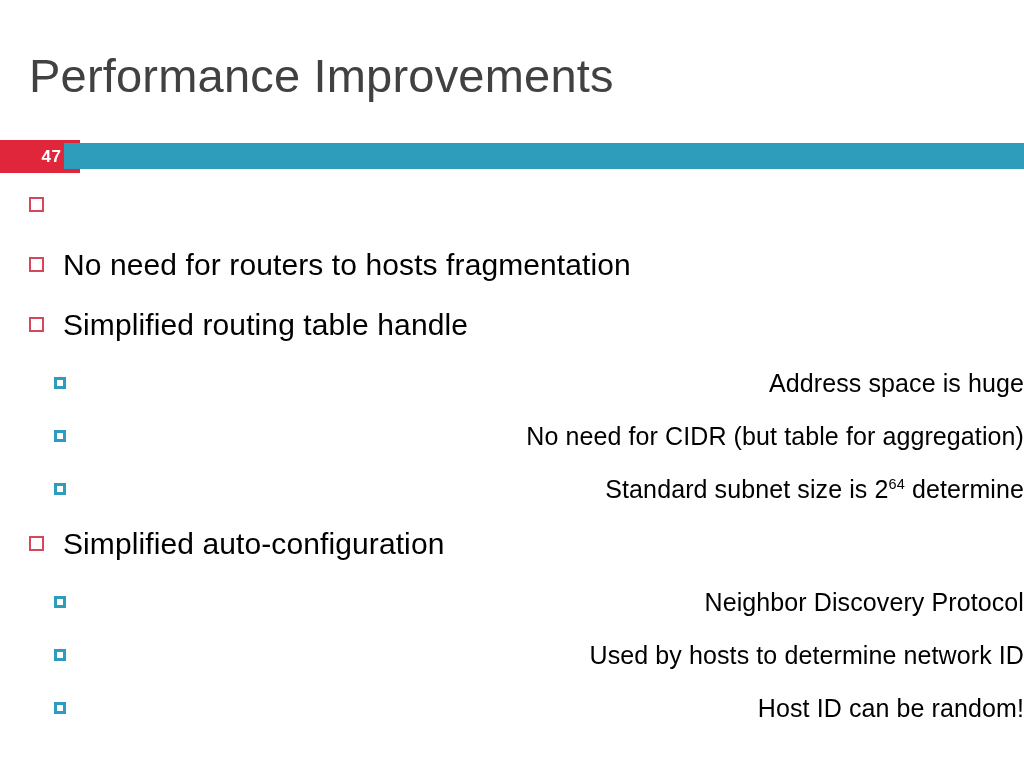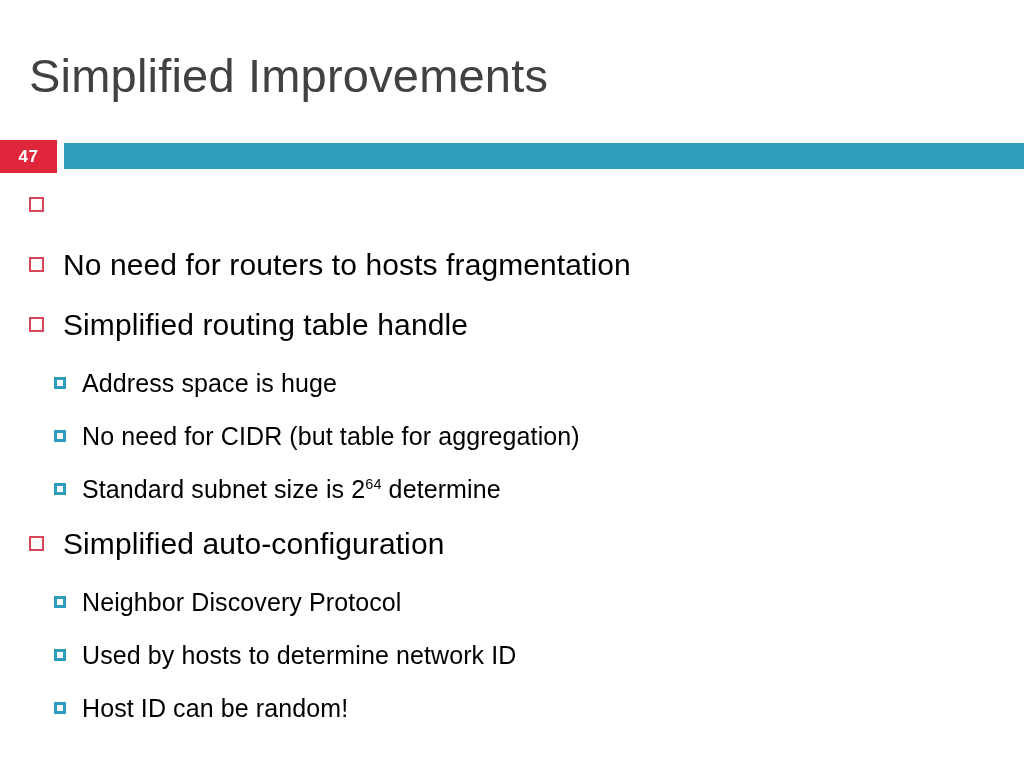--- a/index.html
+++ b/index.html
@@ -44,20 +44,21 @@
     width: 57px;
     height: 33px;
     background: #e0263a;
     color: #ffffff;
     font-size: 17px;
     font-weight: bold;
     display: flex;
     align-items: center;
     justify-content: center;
     letter-spacing: 0.5px;
+    padding-left: 23px;
   }
   .accent-bar {
     position: absolute;
     left: 64px;
     top: 3px;
     right: 0;
     height: 26px;
     background: #2e9dbb;
   }
 
@@ -73,20 +74,21 @@
     display: flex;
     align-items: flex-start;
   }
   .bullet-row.level-1 {
     padding-left: 29px;
     height: 60px;
   }
   .bullet-row.level-2 {
     padding-left: 54px;
     height: 53px;
+    text-align: right;
   }
 
   .marker {
     flex: 0 0 auto;
     box-sizing: border-box;
   }
   .marker-l1 {
     width: 15px;
     height: 15px;
     border: 2px solid #d9455a;
@@ -122,21 +124,21 @@
     font-size: 0.58em;
     vertical-align: super;
     line-height: 0;
   }
 </style>
 </head>
 <body>
 
 <div id="slide">
 
-  <div class="slide-title">Simplified Improvements</div>
+  <div class="slide-title">Performance Improvements</div>
 
   <div class="accent-row">
     <div class="slide-number-badge">47</div>
     <div class="accent-bar"></div>
   </div>
 
   <div class="body-list">
       <div class="bullet-row level-1">
         <span class="marker marker-l1"></span>
       </div>

